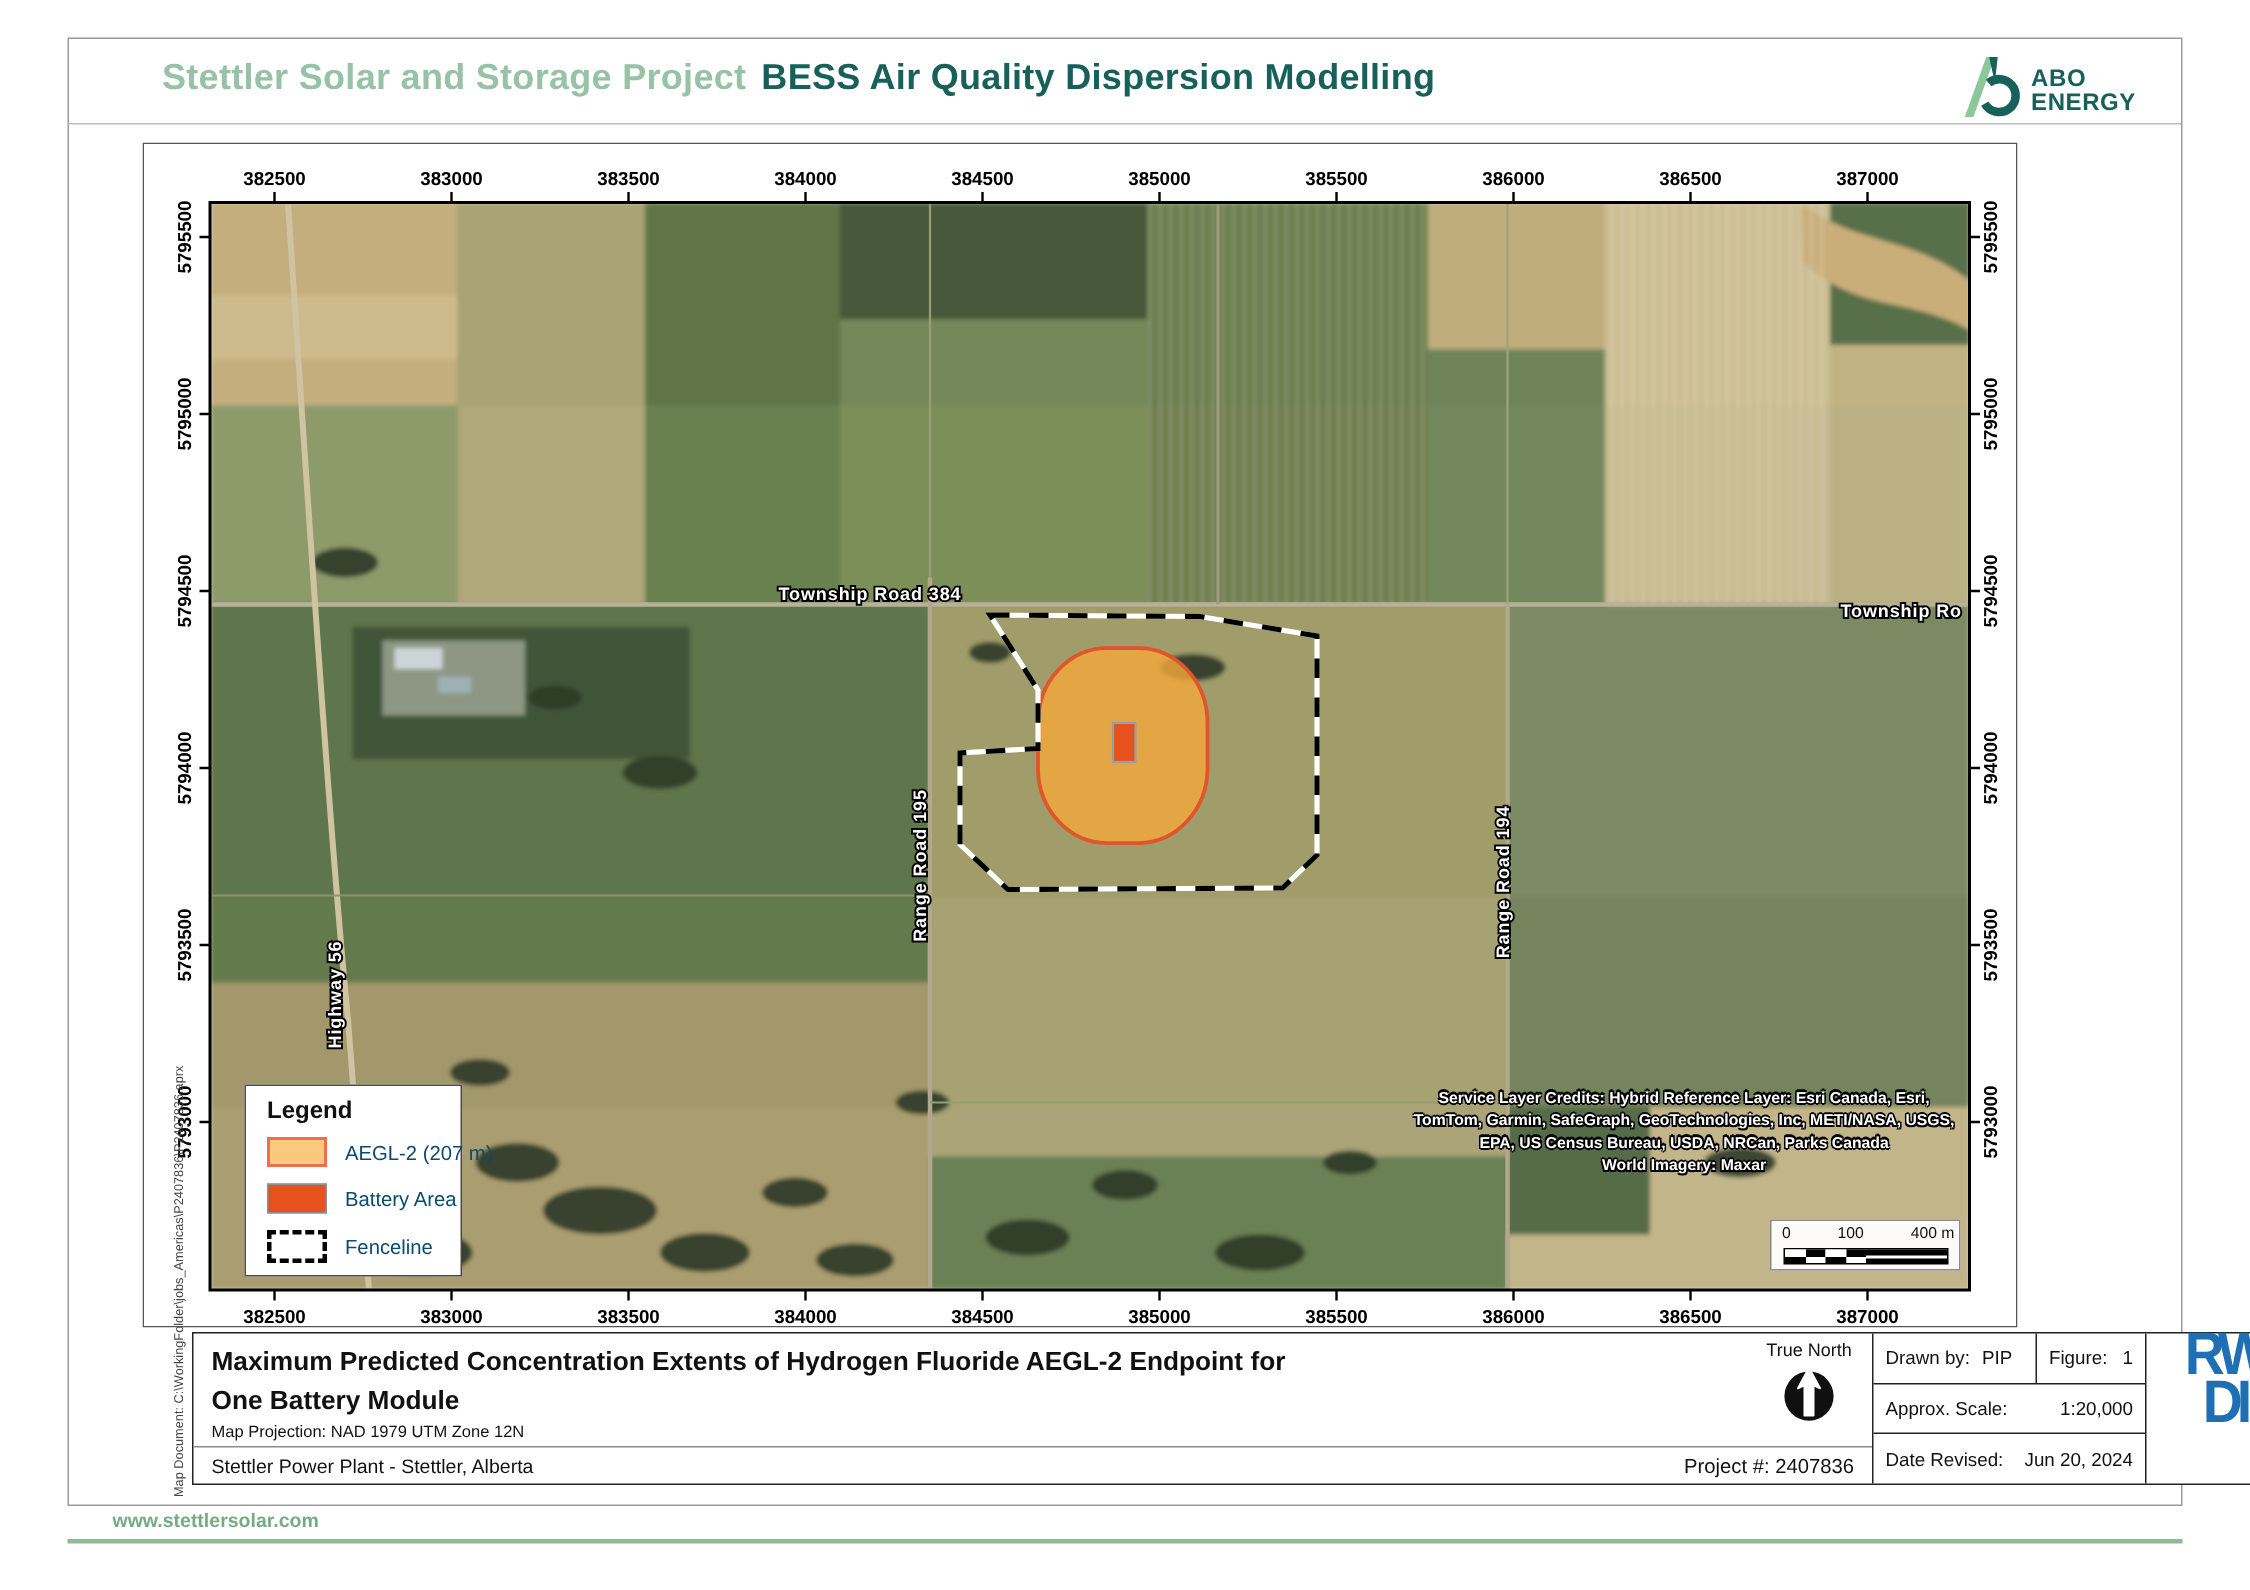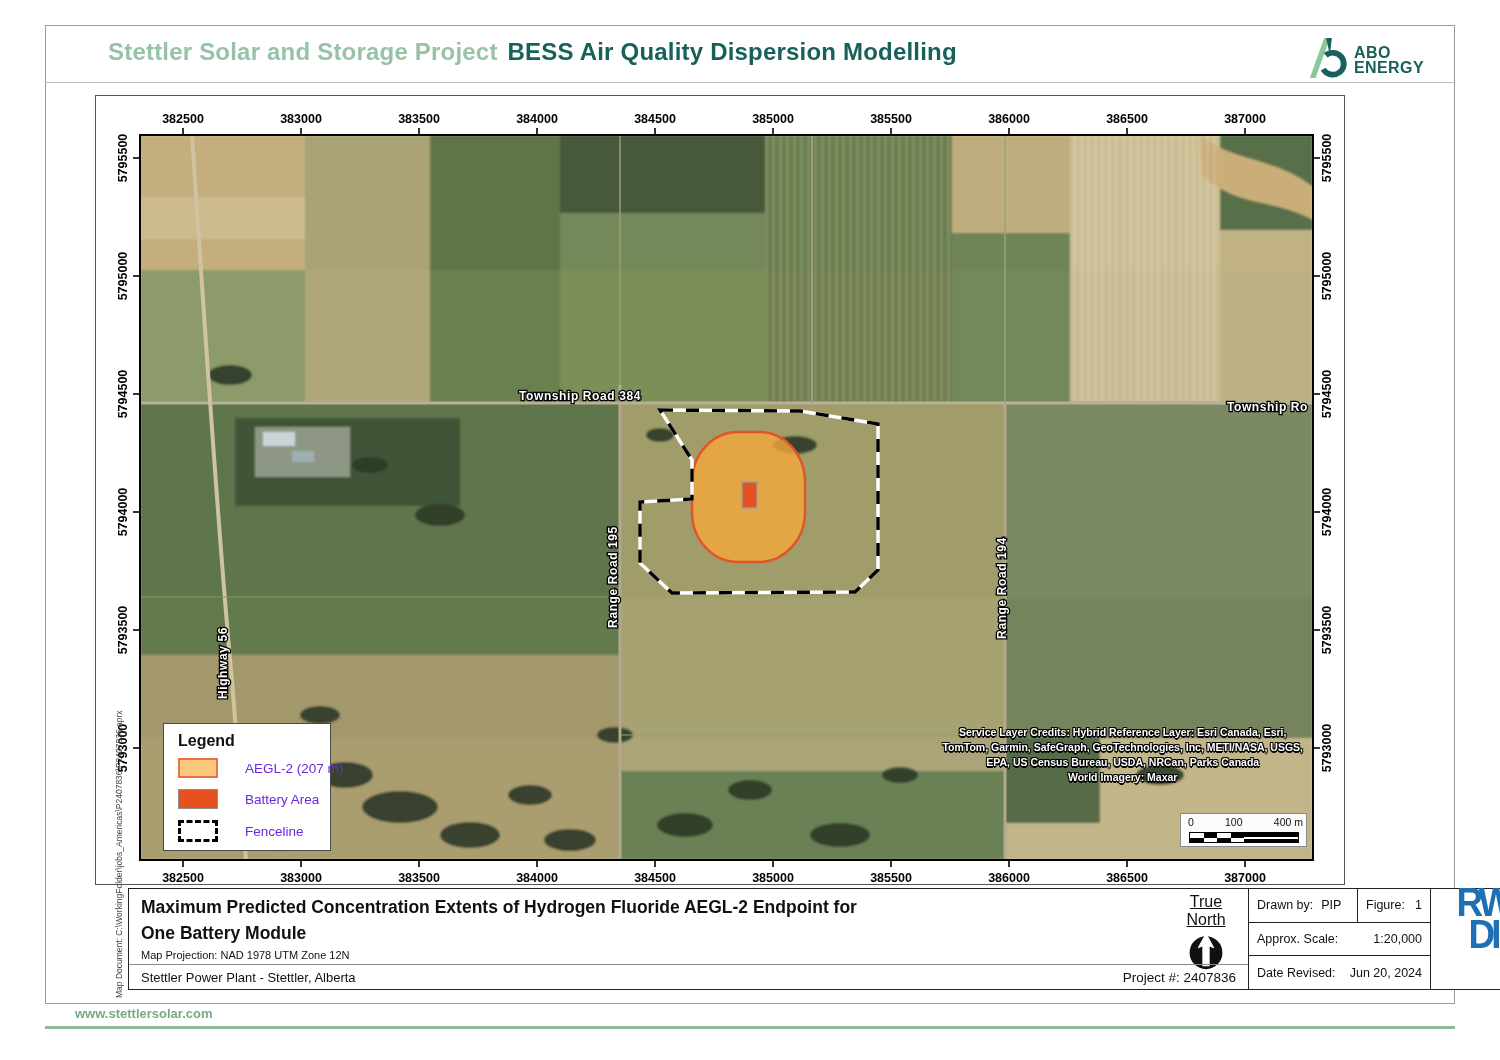--- a/index.html
+++ b/index.html
@@ -14,29 +14,29 @@
   .ht-green{color:#97c2a6;}
   .ht-teal{color:#17615a;margin-left:10px;}
   .abo-logo{position:absolute;top:36px;right:76px;display:flex;align-items:center;gap:5px;}
   .abo-text{color:#17615a;font-weight:bold;font-size:16px;line-height:.95;letter-spacing:.4px;}
 
   
   .map-sheet{position:absolute;left:95px;top:95px;width:1250px;height:790px;background:#fff;}
   .map-sheet svg{display:block;}
 
   
-  .legend{position:absolute;left:68px;top:628px;width:168px;height:128px;background:#fff;
+  .legend{position:absolute;left:68px;top:628px;width:145px;height:128px;background:#fff;
           border:1.2px solid #4a4a4a;box-sizing:border-box;padding:8px 0 0 14px;z-index:5;}
   .legend-title{font-size:16px;font-weight:bold;color:#111;margin-bottom:8px;}
   .legend-item{display:flex;align-items:center;margin-bottom:11px;}
   .sw{width:40px;height:20px;box-sizing:border-box;flex:0 0 40px;}
   .sw-aegl{background:#FBC97E;border:2px solid #ED6F4E;}
   .sw-battery{background:#E6511E;border:1.5px solid #8a9096;}
   .sw-fence{background:transparent;border:3px dashed #000;height:22px;}
-  .legend-label{font-size:13.5px;color:#6d28d9;margin-left:27px;white-space:nowrap;}
+  .legend-label{font-size:13.5px;color:#0c4a6e;margin-left:12px;white-space:nowrap;}
 
   
   .scalebar{position:absolute;left:1085px;top:718px;width:127px;height:34px;background:rgba(255,255,255,.95);
             border:1px solid #8a8a8a;box-sizing:border-box;z-index:5;}
   .sb-label{position:absolute;top:2px;font-size:10.5px;color:#111;}
   .sb-0{left:7px;} .sb-200{left:44px;} .sb-400{right:3px;}
   .sb-bar{position:absolute;left:8px;top:18px;width:108px;height:9px;border:1px solid #000;
           box-sizing:content-box;display:flex;}
   .sb-half1{width:54px;display:grid;grid-template-columns:repeat(4,1fr);grid-template-rows:1fr 1fr;}
   .sb-c-w{background:#fff;} .sb-c-b{background:#000;}
@@ -52,21 +52,21 @@
   .titleblock{position:absolute;left:128px;top:888px;width:1408px;height:102px;
               border:1.5px solid #222;box-sizing:border-box;background:#fff;display:flex;}
   .tb-main{flex:1;position:relative;}
   .tb-title{padding:5px 80px 0 12px;font-size:17.5px;font-weight:bold;color:#111;line-height:1.5;}
   .tb-proj{position:absolute;left:12px;bottom:28px;font-size:11px;color:#111;}
   .tb-bottomrow{position:absolute;left:0;right:0;bottom:0;height:24px;border-top:1px solid #8a8a8a;
                 display:flex;align-items:center;justify-content:space-between;padding:0 12px;}
   .tb-location{font-size:13px;color:#111;}
   .tb-project{font-size:13.5px;color:#111;}
   .true-north{position:absolute;top:4px;right:6px;width:72px;text-align:center;}
-  .tn-label{font-size:16px;color:#111;margin-bottom:1px;text-decoration:underline;}
+  .tn-label{font-size:12px;color:#111;margin-bottom:1px;}
   .tb-table{width:181px;border-left:1.5px solid #222;display:flex;flex-direction:column;}
   .tb-row{flex:1;display:flex;align-items:center;border-bottom:1.5px solid #222;font-size:12.5px;color:#111;}
   .tb-row:last-child{border-bottom:none;}
   .tb-cell-split{display:flex;width:100%;height:100%;align-items:center;}
   .tb-drawn{flex:0 0 100px;padding-left:8px;border-right:1.5px solid #222;height:100%;display:flex;align-items:center;gap:8px;}
   .tb-fig{flex:1;display:flex;justify-content:space-between;padding:0 8px;}
   .tb-kv{display:flex;justify-content:space-between;width:100%;padding:0 8px;}
   .tb-logo{width:104px;border-left:1.5px solid #222;display:flex;align-items:flex-start;justify-content:center;}
   .rwdi{font-weight:bold;color:#1e6fb3;font-size:37px;line-height:.8;letter-spacing:-4px;text-align:center;
         transform:scaleY(1.08);}
@@ -322,21 +322,21 @@
     </div>
     <div class="true-north">
       <div class="tn-label">True North</div>
       <span>
         <svg width="38" height="42" viewBox="0 0 44 48">
           <circle cx="22" cy="26" r="19" fill="#101010"></circle>
           <polygon points="22,4 30.5,20 25.5,17.5 25.5,41 18.5,41 18.5,17.5 13.5,20" fill="#fff" stroke="#fff" stroke-width="1.5" stroke-linejoin="round"></polygon>
         </svg>
       </span>
     </div>
-    <div class="tb-proj">Map Projection: NAD 1978 UTM Zone 12N</div>
+    <div class="tb-proj">Map Projection: NAD 1979 UTM Zone 12N</div>
     <div class="tb-bottomrow">
       <span class="tb-location">Stettler Power Plant - Stettler, Alberta</span>
       <span class="tb-project">Project #: 2407836</span>
     </div>
   </div>
   <div class="tb-table">
     <div class="tb-row">
       <div class="tb-cell-split">
         <div class="tb-drawn">
           <span>Drawn by:</span>

